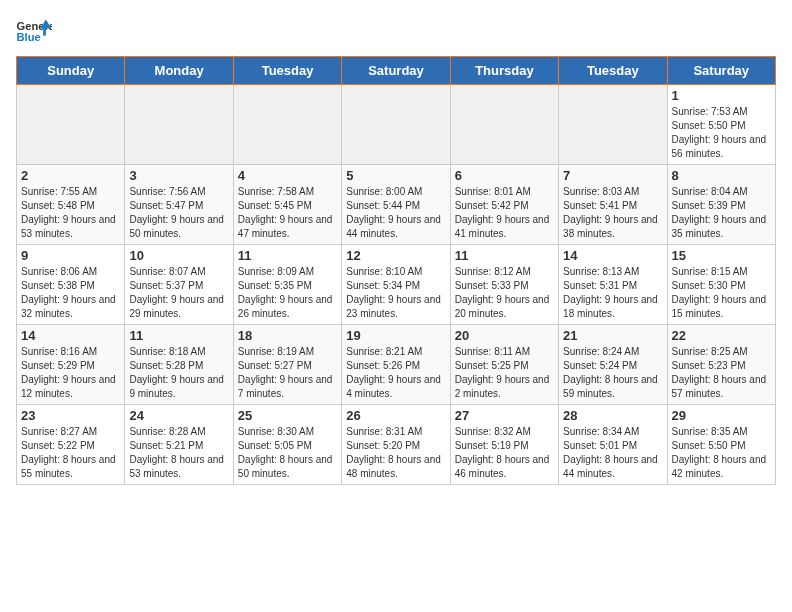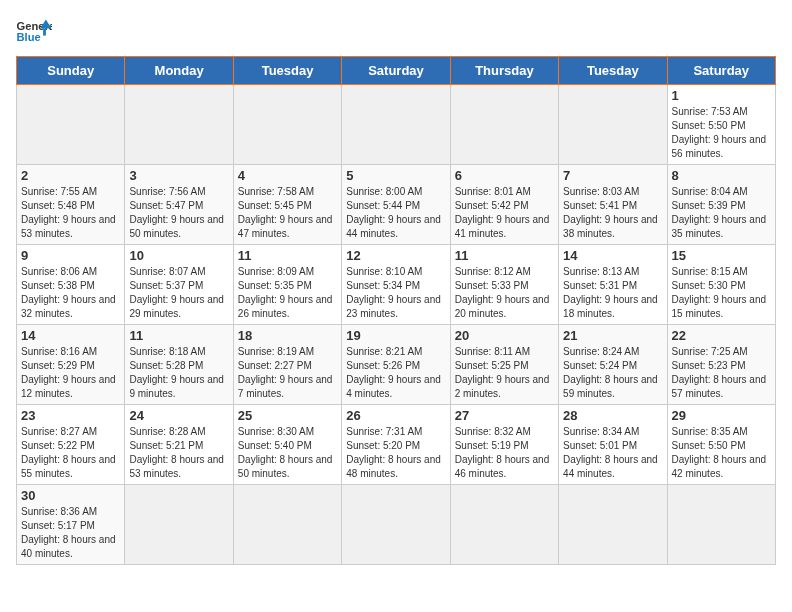--- a/index.html
+++ b/index.html
@@ -224,21 +224,21 @@
         </td>
         <td>
           <span class="day-number">11</span>
           <div class="day-info">Sunrise: 8:18 AM
 Sunset: 5:28 PM
 Daylight: 9 hours and 9 minutes.</div>
         </td>
         <td>
           <span class="day-number">18</span>
           <div class="day-info">Sunrise: 8:19 AM
-Sunset: 2:27 PM
+Sunset: 5:27 PM
 Daylight: 9 hours and 7 minutes.</div>
         </td>
         <td>
           <span class="day-number">19</span>
           <div class="day-info">Sunrise: 8:21 AM
 Sunset: 5:26 PM
 Daylight: 9 hours and 4 minutes.</div>
         </td>
         <td>
           <span class="day-number">20</span>
@@ -247,47 +247,47 @@
 Daylight: 9 hours and 2 minutes.</div>
         </td>
         <td>
           <span class="day-number">21</span>
           <div class="day-info">Sunrise: 8:24 AM
 Sunset: 5:24 PM
 Daylight: 8 hours and 59 minutes.</div>
         </td>
         <td>
           <span class="day-number">22</span>
-          <div class="day-info">Sunrise: 7:25 AM
+          <div class="day-info">Sunrise: 8:25 AM
 Sunset: 5:23 PM
 Daylight: 8 hours and 57 minutes.</div>
         </td>
       </tr>
       <tr>
         <td>
           <span class="day-number">23</span>
           <div class="day-info">Sunrise: 8:27 AM
 Sunset: 5:22 PM
 Daylight: 8 hours and 55 minutes.</div>
         </td>
         <td>
           <span class="day-number">24</span>
           <div class="day-info">Sunrise: 8:28 AM
 Sunset: 5:21 PM
 Daylight: 8 hours and 53 minutes.</div>
         </td>
         <td>
           <span class="day-number">25</span>
           <div class="day-info">Sunrise: 8:30 AM
-Sunset: 5:40 PM
+Sunset: 5:05 PM
 Daylight: 8 hours and 50 minutes.</div>
         </td>
         <td>
           <span class="day-number">26</span>
-          <div class="day-info">Sunrise: 7:31 AM
+          <div class="day-info">Sunrise: 8:31 AM
 Sunset: 5:20 PM
 Daylight: 8 hours and 48 minutes.</div>
         </td>
         <td>
           <span class="day-number">27</span>
           <div class="day-info">Sunrise: 8:32 AM
 Sunset: 5:19 PM
 Daylight: 8 hours and 46 minutes.</div>
         </td>
         <td>
@@ -296,28 +296,14 @@
 Sunset: 5:01 PM
 Daylight: 8 hours and 44 minutes.</div>
         </td>
         <td>
           <span class="day-number">29</span>
           <div class="day-info">Sunrise: 8:35 AM
 Sunset: 5:50 PM
 Daylight: 8 hours and 42 minutes.</div>
         </td>
       </tr>
-      <tr>
-        <td>
-          <span class="day-number">30</span>
-          <div class="day-info">Sunrise: 8:36 AM
-Sunset: 5:17 PM
-Daylight: 8 hours and 40 minutes.</div>
-        </td>
-        <td class="empty-cell"></td>
-        <td class="empty-cell"></td>
-        <td class="empty-cell"></td>
-        <td class="empty-cell"></td>
-        <td class="empty-cell"></td>
-        <td class="empty-cell"></td>
-      </tr>
     </tbody>
 </table>
 
 </body></html>

